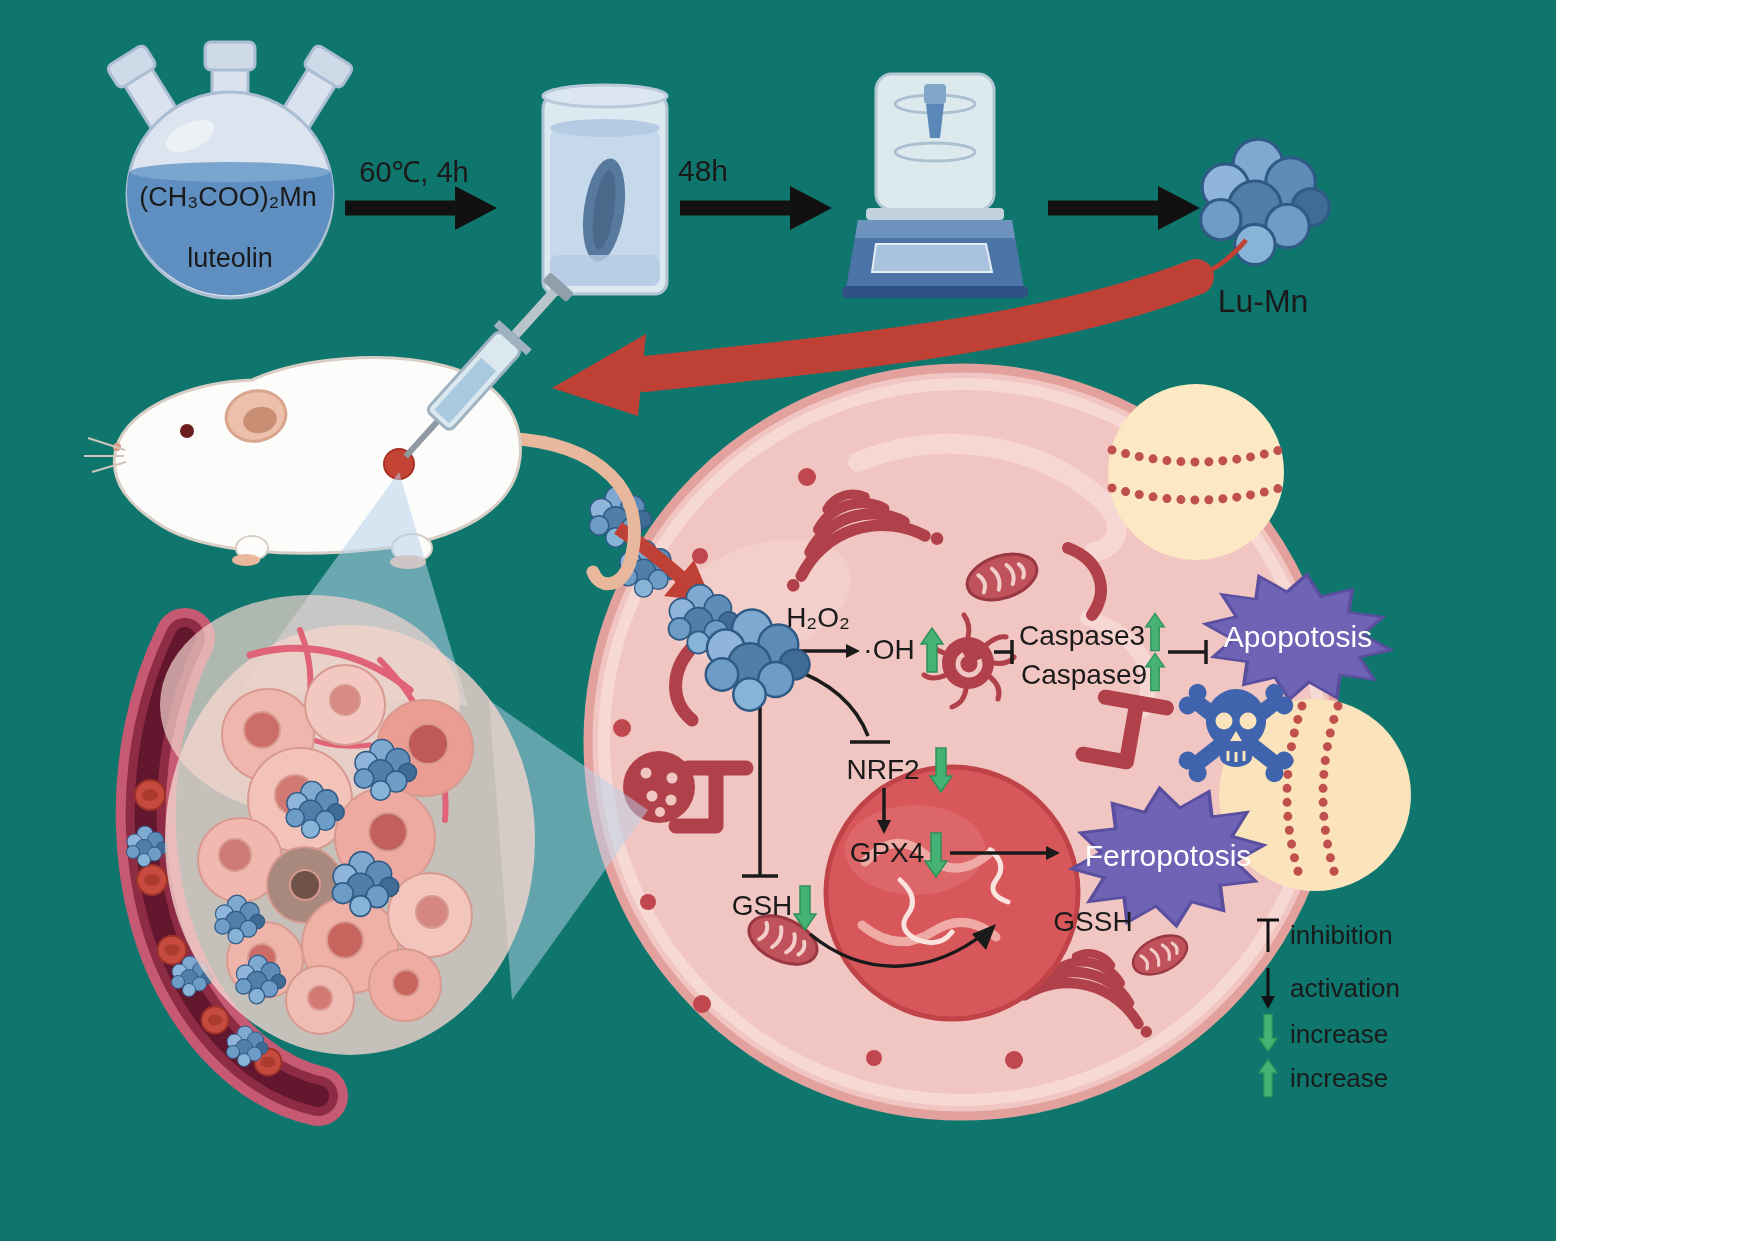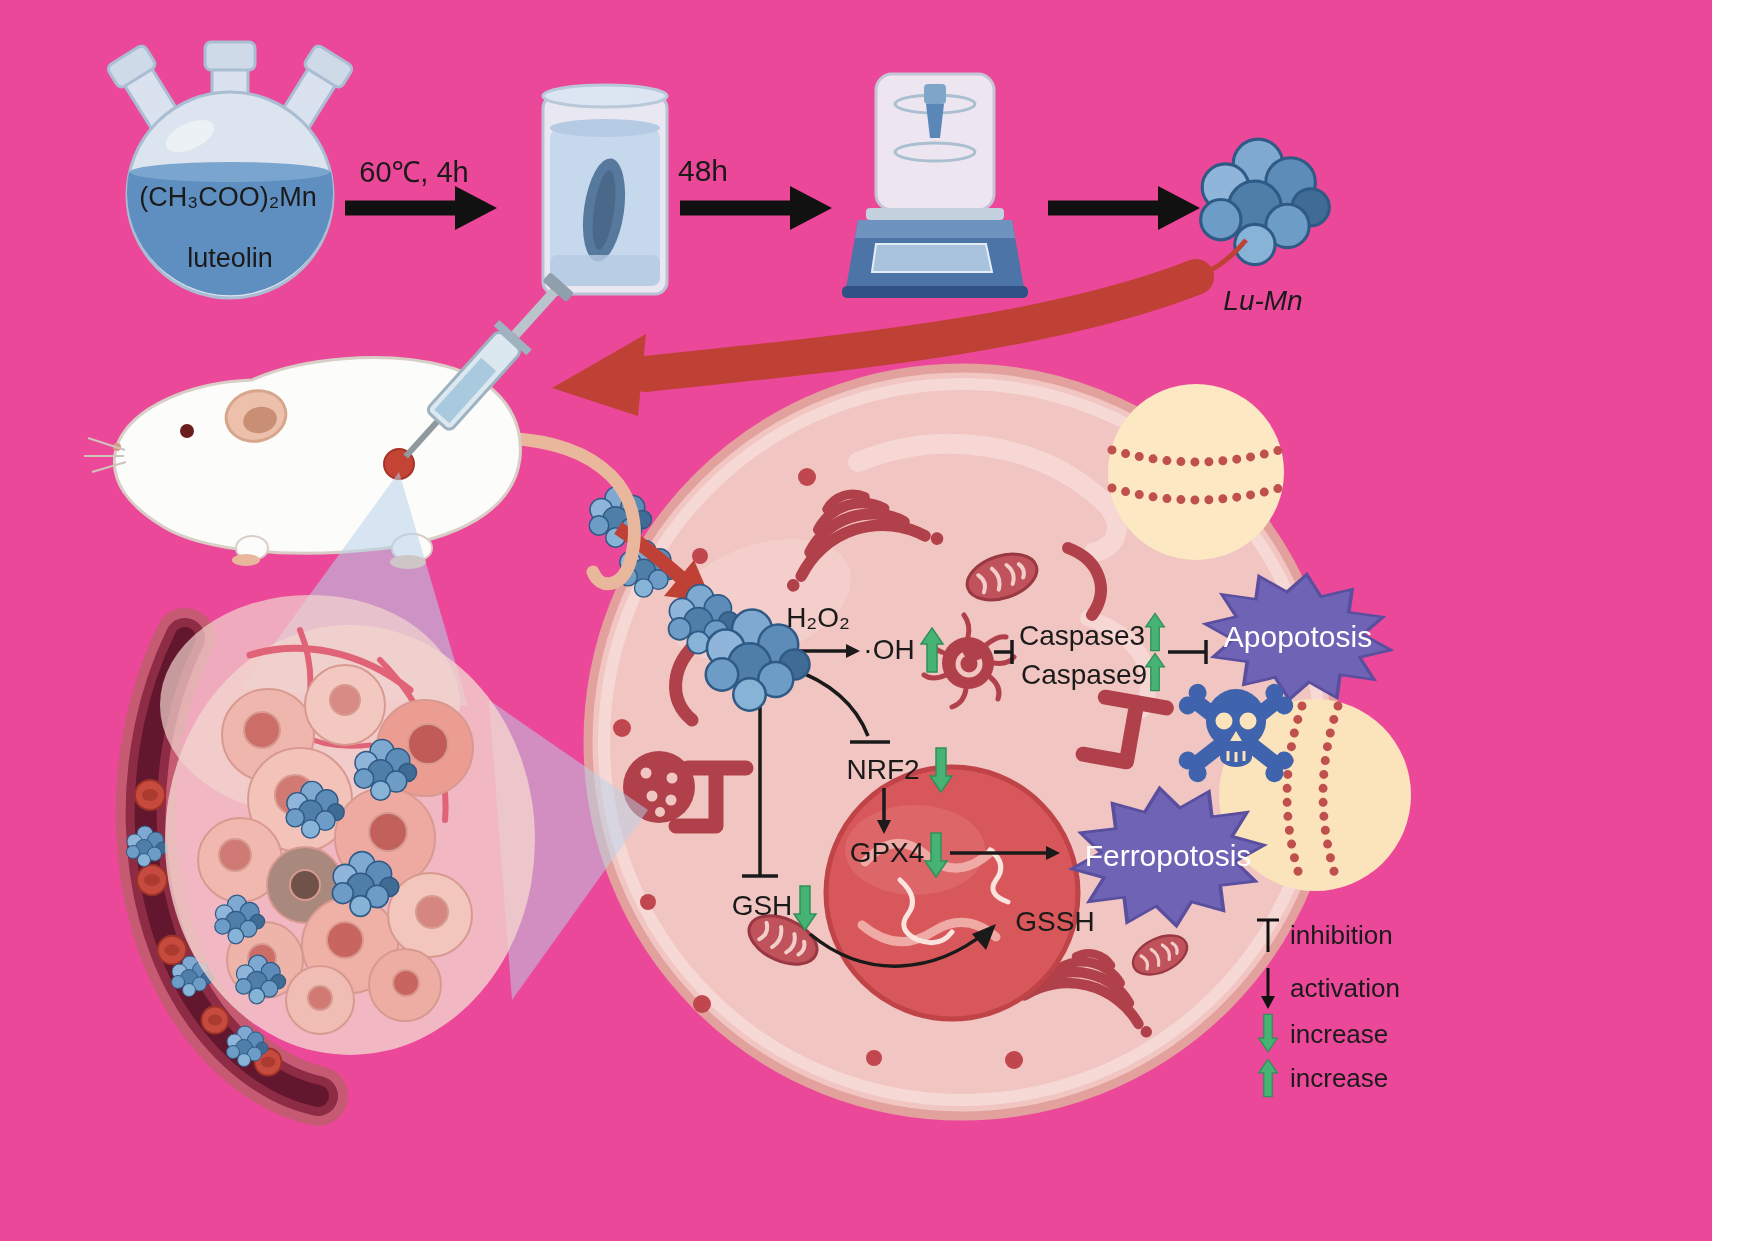--- a/index.html
+++ b/index.html
@@ -1,26 +1,26 @@
 <!DOCTYPE html>
 <html><head>
 <meta charset="utf-8">
 <style>
   html,body{margin:0;padding:0;}
   .stage{
-    position:relative;width:1712px;height:1241px;background:#ec4899;
+    position:relative;width:1556px;height:1241px;background:#0f766e;
     overflow:hidden;font-family:"Liberation Sans",sans-serif;
   }
   .art{position:absolute;left:0;top:0;}
   .label{
     position:absolute;transform:translate(-50%,-50%);
     color:#1a1a1a;white-space:nowrap;font-size:28px;line-height:1;
   }
   .label.small{font-size:26px;}
-  .label.big{font-size:28px;font-style:italic;}
+  .label.big{font-size:32px;}
   .label.white{color:#ffffff;text-align:right;}
   .label.left{transform:translate(0,-50%);}
 </style>
 </head>
 <body>
 
 <div class="stage">
 
 <svg class="art" width="1754" height="1241" viewBox="0 0 1754 1241">
   <defs>
@@ -374,21 +374,21 @@
 <div class="label big" style="left:1263px;top:301px">Lu-Mn</div>
 
 <div class="label" style="left:818px;top:618px">H₂O₂</div>
 <div class="label" style="left:889px;top:650px">·OH</div>
 <div class="label" style="left:1082px;top:636px">Caspase3</div>
 <div class="label" style="left:1084px;top:675px">Caspase9</div>
 <div class="label white" style="left:1298px;top:637px;font-size:30px">Apopotosis</div>
 <div class="label" style="left:883px;top:770px">NRF2</div>
 <div class="label" style="left:887px;top:853px">GPX4</div>
 <div class="label" style="left:762px;top:906px">GSH</div>
-<div class="label" style="left:1055px;top:922px">GSSH</div>
+<div class="label" style="left:1093px;top:922px">GSSH</div>
 <div class="label white" style="left:1168px;top:856px;font-size:30px">Ferropotosis</div>
 
 <div class="label small left" style="left:1290px;top:935px">inhibition</div>
 <div class="label small left" style="left:1290px;top:988px">activation</div>
 <div class="label small left" style="left:1290px;top:1034px">increase</div>
 <div class="label small left" style="left:1290px;top:1078px">increase</div>
 
 </div>
 
 </body></html>

